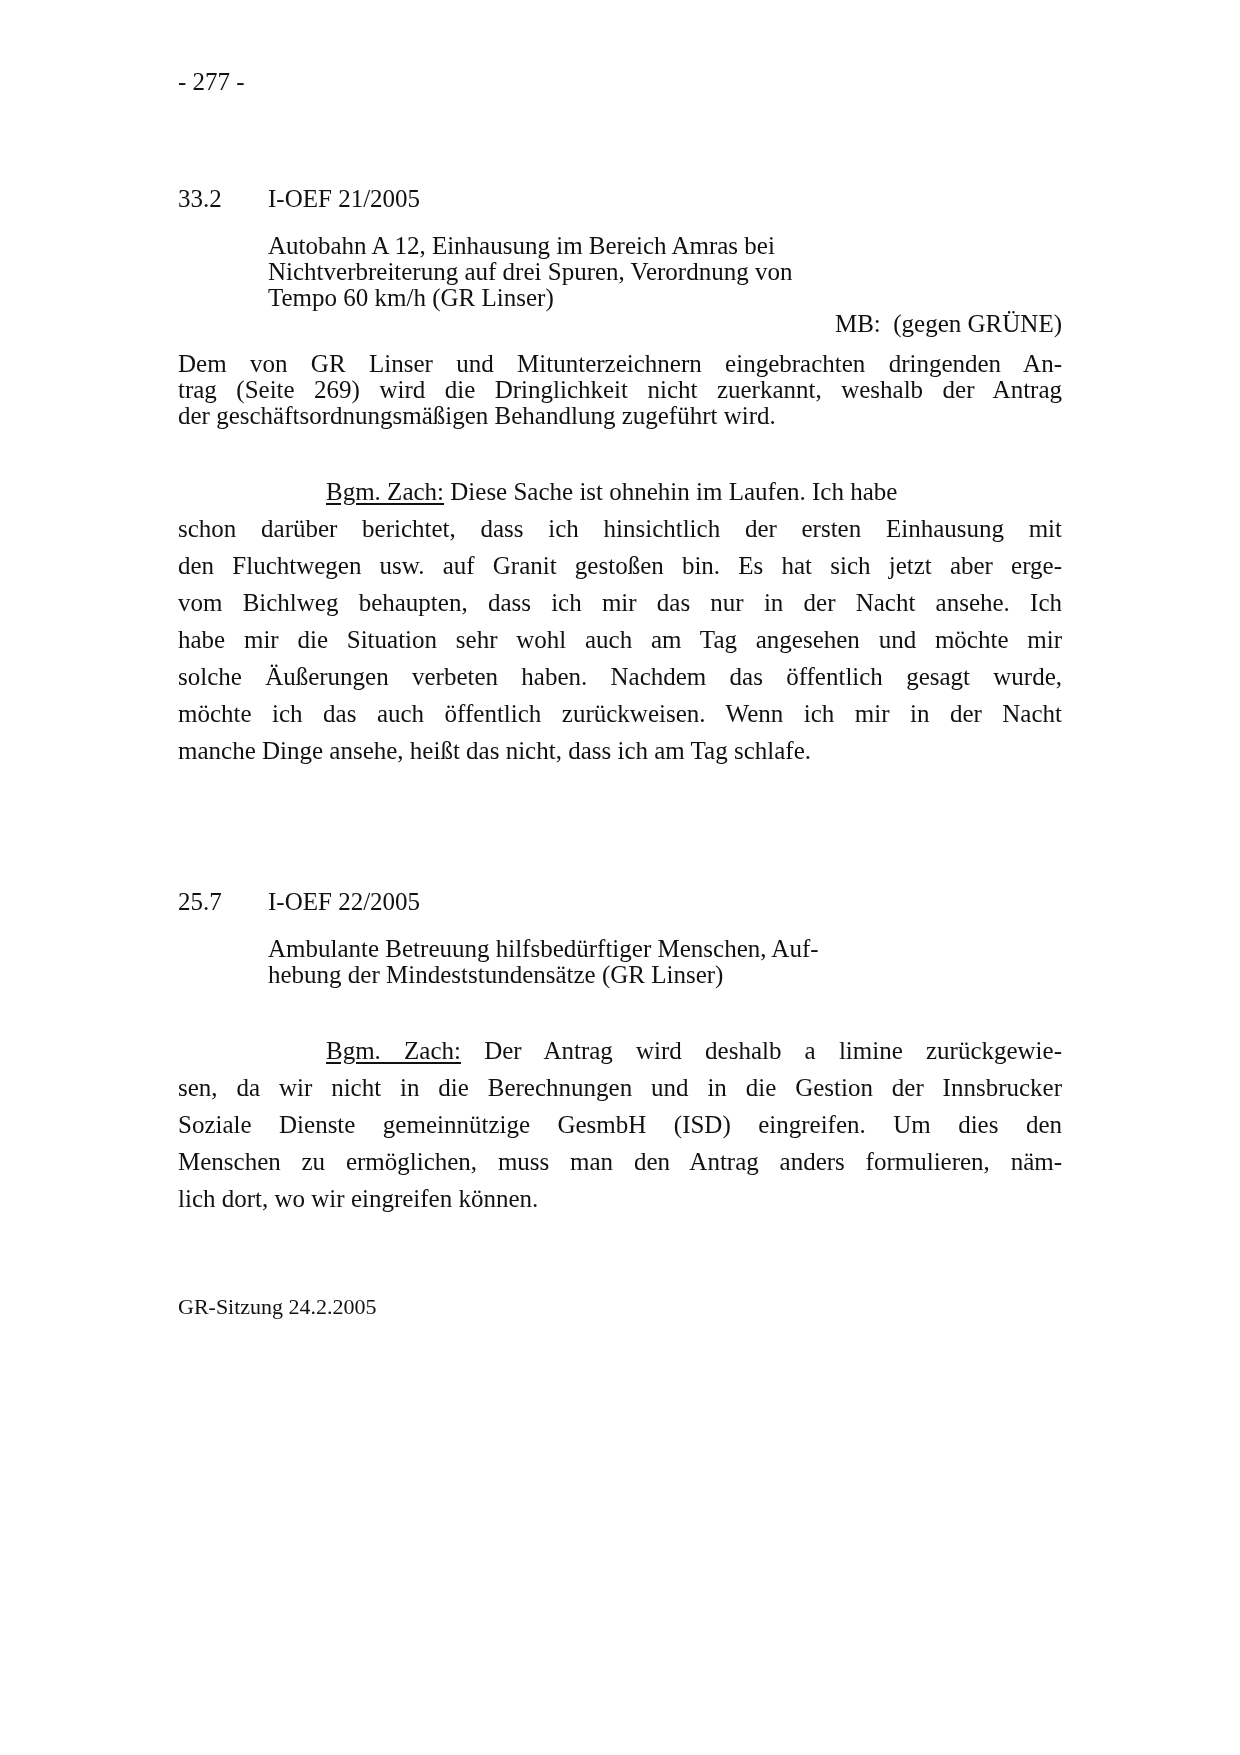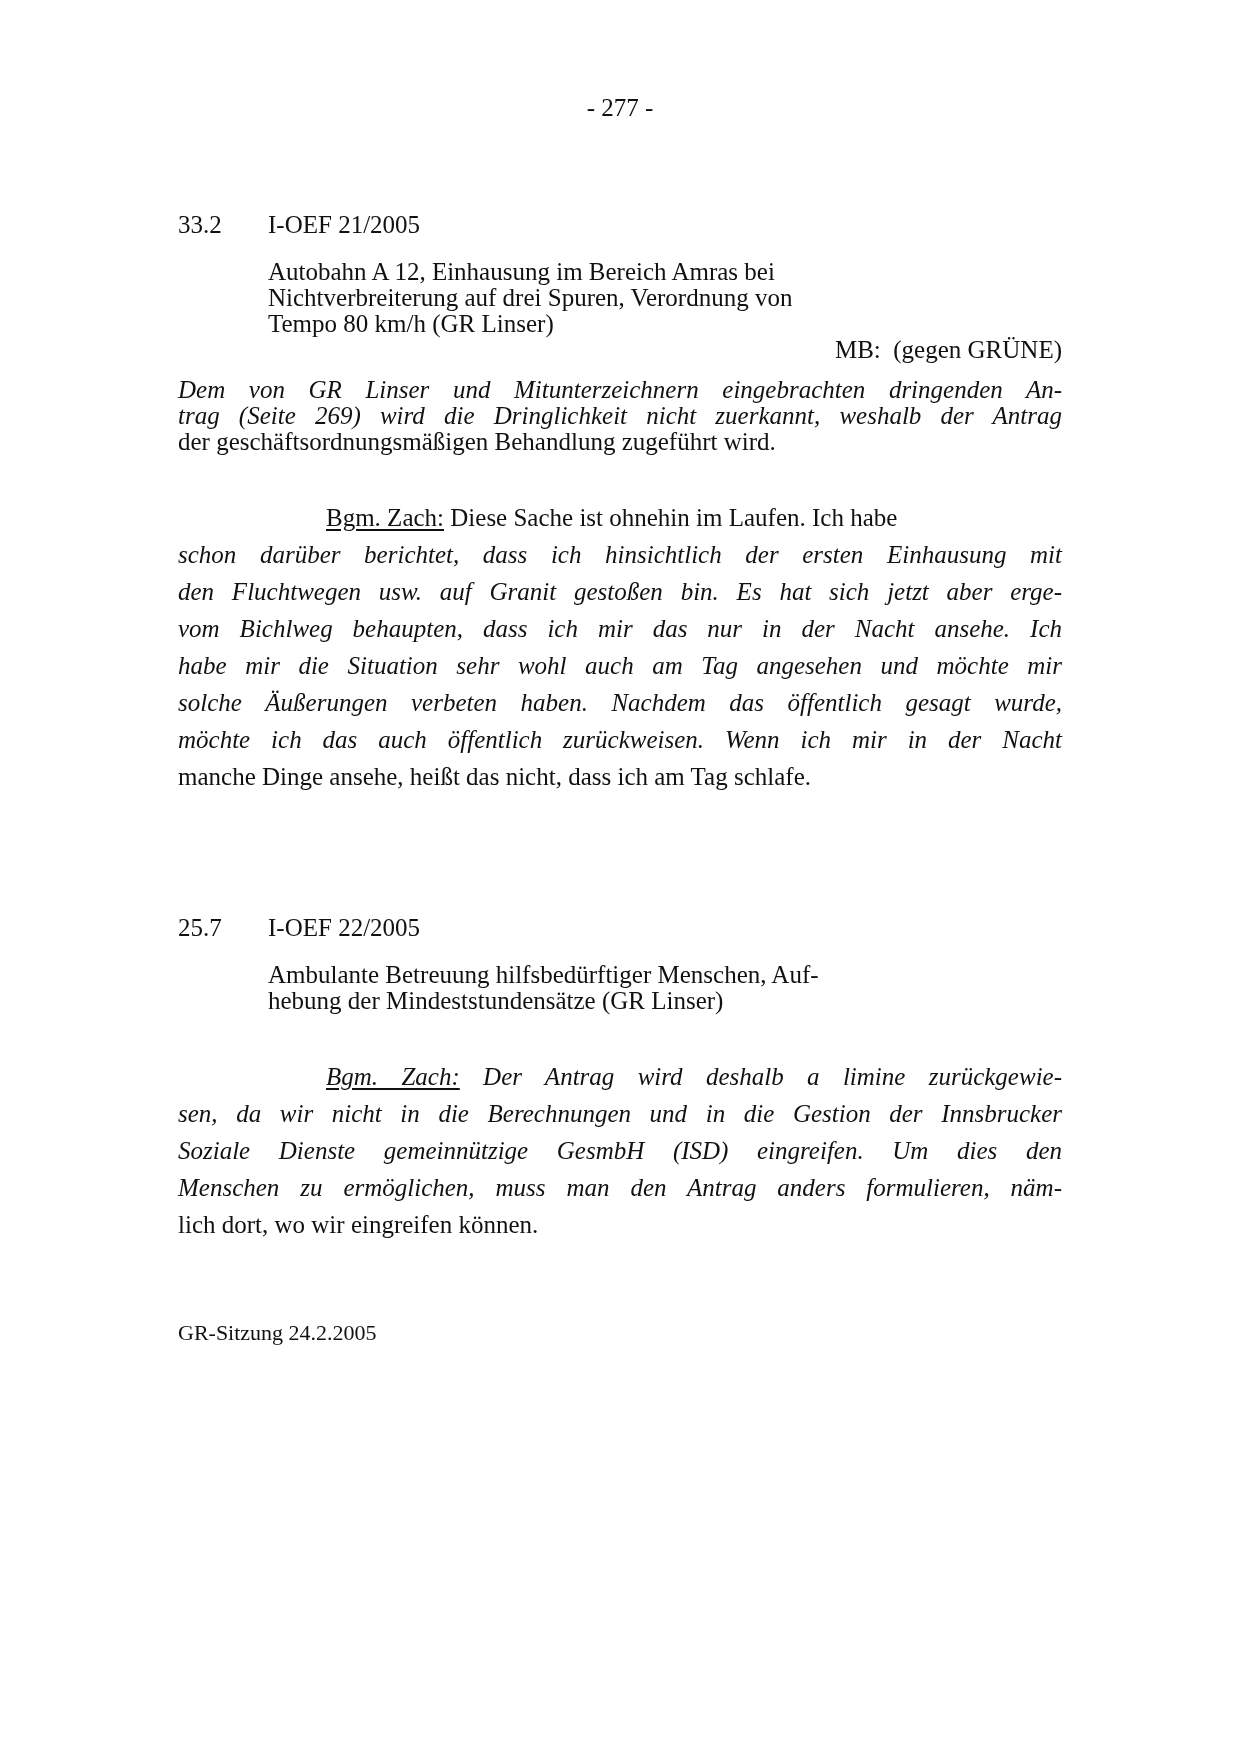--- a/index.html
+++ b/index.html
@@ -24,25 +24,24 @@
     margin-left: 178px;
     width: 884px;
     font-size: 25px;
   }
   .line { line-height: 26px; white-space: nowrap; }
   
   .jline {
     white-space: normal;
     text-align: justify;
     text-align-last: justify;
-    font-style: italic;
   }
   .pagenum {
-    margin-top: 95px;
-    text-align: center;
+    margin-top: 69px;
+    text-align: left;
   }
   .sec-head { margin-top: 91px; line-height: 26px; }
   .sec-head-2 { margin-top: 120px; }
   .sec-num { display: inline-block; width: 90px; }
   .sec-title { margin-top: 21px; margin-left: 90px; }
   .vote {
     padding-left: 443px;
     white-space: pre;
     line-height: 26px;
     text-align: right;
@@ -68,21 +67,21 @@
 
     <div class="pagenum line">- 277 -</div>
 
     <div class="sec-head">
       <span class="sec-num">33.2</span><span class="sec-code">I-OEF 21/2005</span>
     </div>
 
     <div class="sec-title">
       <div class="line">Autobahn A 12, Einhausung im Bereich Amras bei</div>
       <div class="line">Nichtverbreiterung auf drei Spuren, Verordnung von</div>
-      <div class="line">Tempo 80 km/h (GR Linser)</div>
+      <div class="line">Tempo 60 km/h (GR Linser)</div>
     </div>
 
     <div class="vote">MB:  (gegen GRÜNE)</div>
 
     <div class="result">
       <div class="line jline">Dem von GR Linser und Mitunterzeichnern eingebrachten dringenden An-</div>
       <div class="line jline">trag (Seite 269) wird die Dringlichkeit nicht zuerkannt, weshalb der Antrag</div>
       <div class="line">der geschäftsordnungsmäßigen Behandlung zugeführt wird.</div>
     </div>
 

